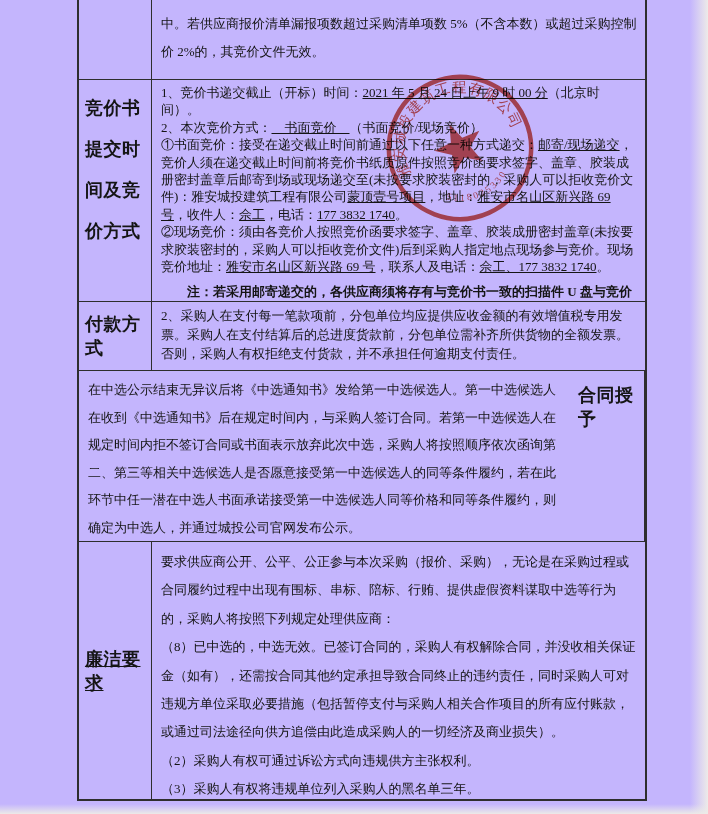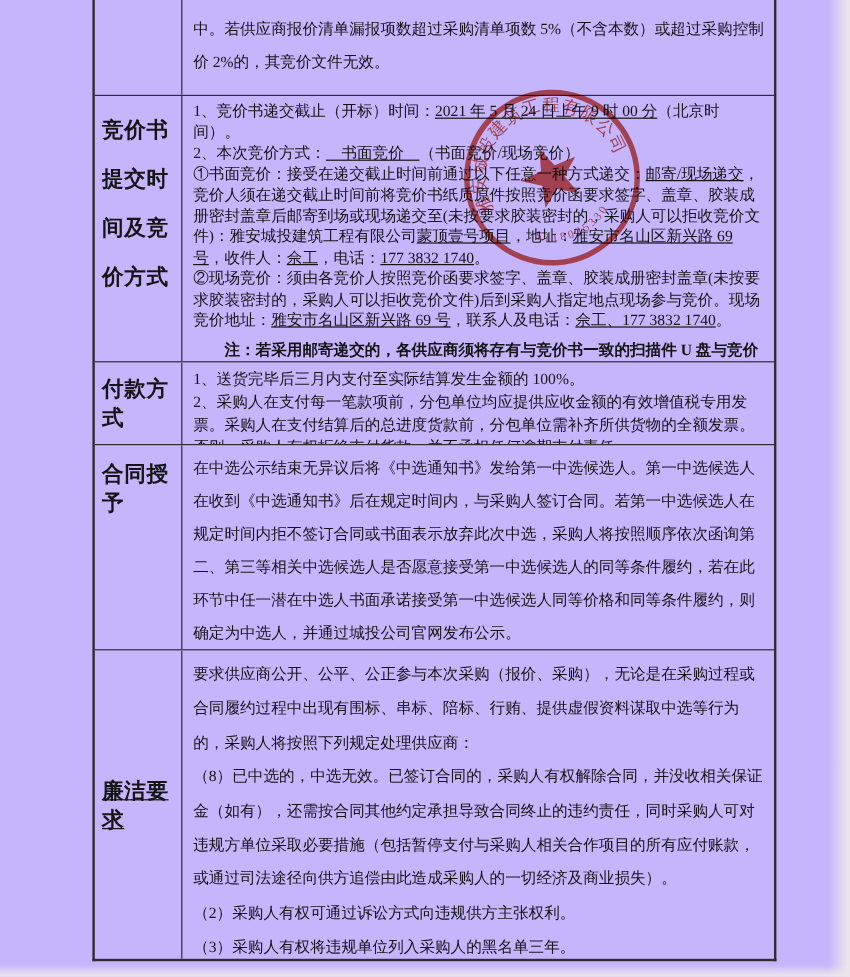--- a/index.html
+++ b/index.html
@@ -49,30 +49,29 @@
         <p><span>2、本次竞价方式：</span><span style="text-decoration: underline;">　书面竞价　</span><span>（书面竞价/现场竞价）</span></p>
         <p><span>①书面竞价：接受在递交截止时间前通过以下任意一种方式递交：</span><span style="text-decoration: underline;">邮寄/现场递交</span><span>，竞价人须在递交截止时间前将竞价书纸质原件按照竞价函要求签字、盖章、胶装成册密封盖章后邮寄到场或现场递交至(未按要求胶装密封的，采购人可以拒收竞价文件)：雅安城投建筑工程有限公司</span><span style="text-decoration: underline;">蒙顶壹号项目</span><span>，地址：</span><span style="text-decoration: underline;">雅安市名山区新兴路 69 号</span><span>，收件人：</span><span style="text-decoration: underline;">佘工</span><span>，电话：</span><span style="text-decoration: underline;">177 3832 1740</span><span>。</span></p>
         <p><span>②现场竞价：须由各竞价人按照竞价函要求签字、盖章、胶装成册密封盖章(未按要求胶装密封的，采购人可以拒收竞价文件)后到采购人指定地点现场参与竞价。现场竞价地址：</span><span style="text-decoration: underline;">雅安市名山区新兴路 69 号</span><span>，联系人及电话：</span><span style="text-decoration: underline;">佘工、177 3832 1740</span><span>。</span></p>
         <p class="note"><span>注：若采用邮寄递交的，各供应商须将存有与竞价书一致的扫描件 U 盘与竞价书一并封装后进行递交；若为现场递交的，竞价书扫描件 U 盘可单独交由采购人现场拷贝后予以归还（竞价书应提供全套盖章 PDF 扫描件）。</span></p>
       </div>
     </div>
 
     <div class="row r2">
       <div class="cell label">付款方式</div>
       <div class="cell content">
-        <p><span>1、送货完毕后三月内支付至实际结算发生金额的 100%。</span></p>
         <p><span>2、采购人在支付每一笔款项前，分包单位均应提供应收金额的有效增值税专用发票。采购人在支付结算后的总进度货款前，分包单位需补齐所供货物的全额发票。否则，采购人有权拒绝支付货款，并不承担任何逾期支付责任。</span></p>
       </div>
     </div>
 
     <div class="row r3">
-      <div class="cell label">合同授予</div>
       <div class="cell content">
         <p><span>在中选公示结束无异议后将《中选通知书》发给第一中选候选人。第一中选候选人在收到《中选通知书》后在规定时间内，与采购人签订合同。若第一中选候选人在规定时间内拒不签订合同或书面表示放弃此次中选，采购人将按照顺序依次函询第二、第三等相关中选候选人是否愿意接受第一中选候选人的同等条件履约，若在此环节中任一潜在中选人书面承诺接受第一中选候选人同等价格和同等条件履约，则确定为中选人，并通过城投公司官网发布公示。</span></p>
       </div>
+      <div class="cell label">合同授予</div>
     </div>
 
     <div class="row r4">
       <div class="cell label">廉洁要求</div>
       <div class="cell content">
         <p><span>要求供应商公开、公平、公正参与本次采购（报价、采购），无论是在采购过程或合同履约过程中出现有围标、串标、陪标、行贿、提供虚假资料谋取中选等行为的，采购人将按照下列规定处理供应商：</span></p>
         <p><span>（8）已中选的，中选无效。已签订合同的，采购人有权解除合同，并没收相关保证金（如有），还需按合同其他约定承担导致合同终止的违约责任，同时采购人可对违规方单位采取必要措施（包括暂停支付与采购人相关合作项目的所有应付账款，或通过司法途径向供方追偿由此造成采购人的一切经济及商业损失）。</span></p>
         <p><span>（2）采购人有权可通过诉讼方式向违规供方主张权利。</span></p>
         <p><span>（3）采购人有权将违规单位列入采购人的黑名单三年。</span></p>
       </div>

